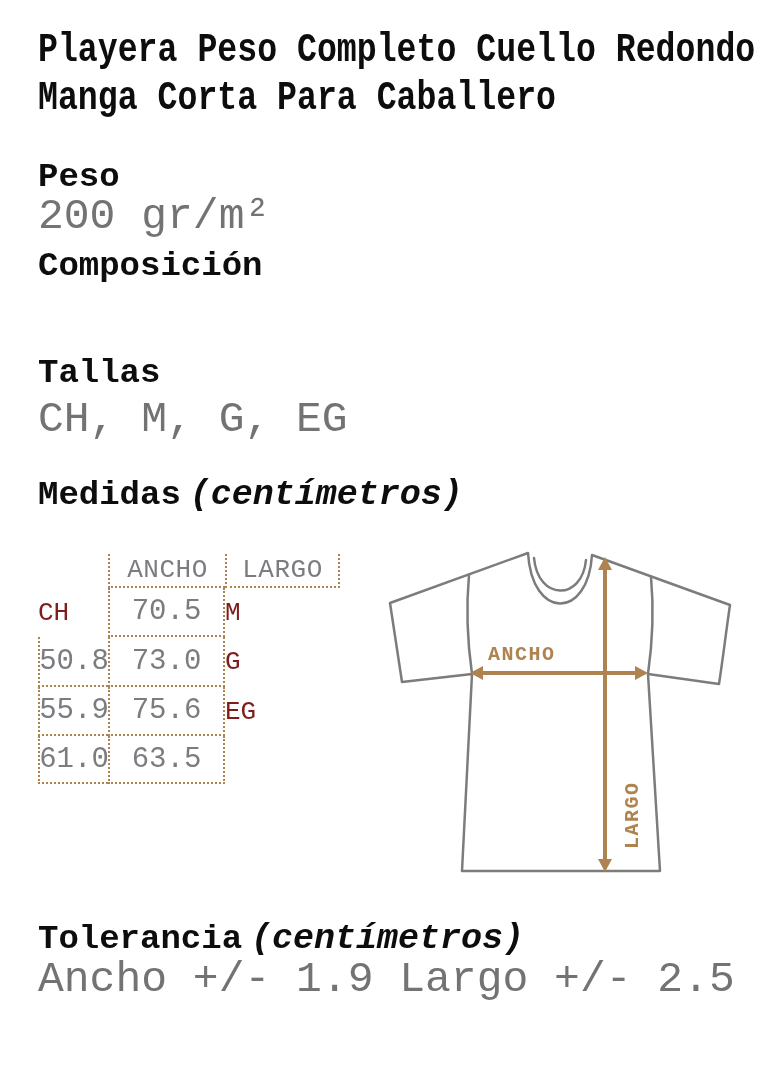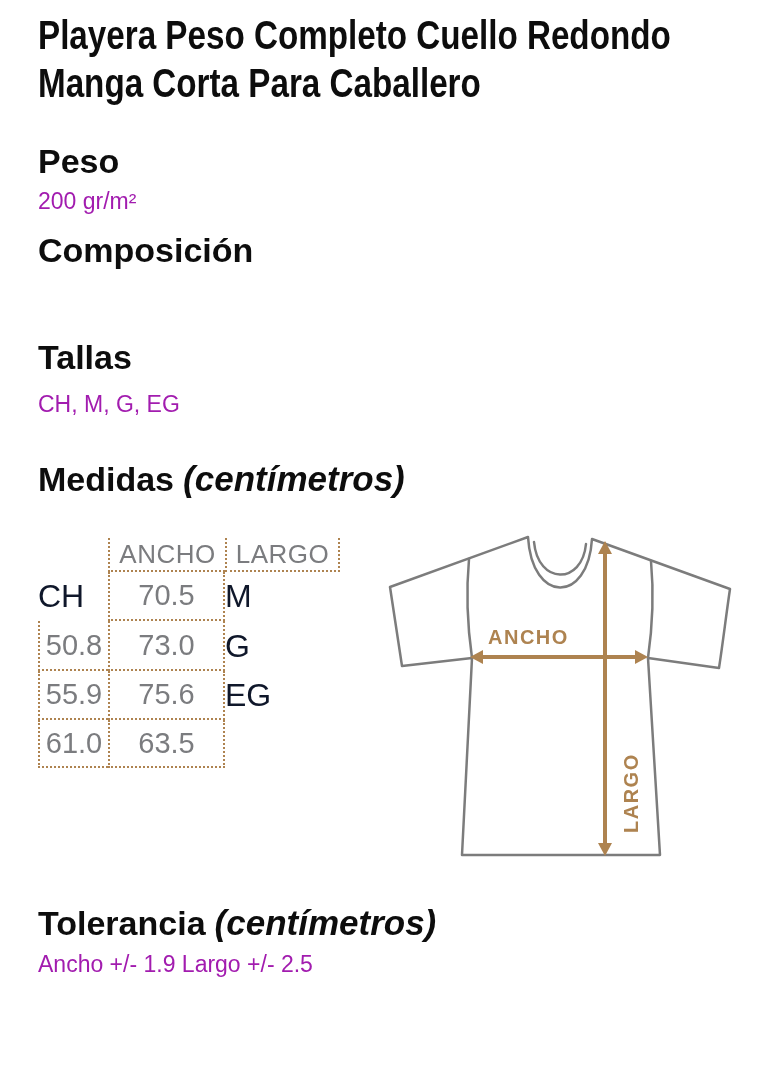--- a/index.html
+++ b/index.html
@@ -1,44 +1,45 @@
 <!DOCTYPE html>
 <html><head>
 <meta charset="utf-8">
 <style>
   html,body{margin:0;padding:0;background:#fff;}
   .canvas{
     position:relative;width:767px;height:1048px;background:#ffffff;overflow:hidden;
-    font-family:Liberation Sans, sans-serif;
+    font-family:Liberation Mono, monospace;
+    margin-top:16px;
   }
   
   .title{
     position:absolute;left:38px;top:11px;
     font-size:40px;font-weight:bold;color:#0d0d0d;line-height:48px;
     transform:scaleX(0.83);transform-origin:left top;white-space:nowrap;
   }
   .h-label{
     position:absolute;left:38px;
     font-size:34px;font-weight:bold;color:#0d0d0d;line-height:34px;white-space:nowrap;
   }
   .h-label .unit{
     font-size:35px;font-style:italic;font-weight:bold;margin-left:9px;
   }
   .g-text{
     position:absolute;left:38px;
-    font-size:23px;color:#a21caf;line-height:34px;white-space:nowrap;
+    font-size:43px;color:#737373;line-height:34px;white-space:nowrap;
   }
   
   .mtable{
     position:absolute;left:38px;top:538px;width:302px;height:230px;
     display:grid;grid-template-columns:70px 117px 115px;
     grid-template-rows:34px 49px 50px 49px 48px;
   }
   .cell{display:flex;align-items:center;justify-content:center;box-sizing:border-box;}
-  .cell.lab{justify-content:flex-start;font-size:32px;color:#0f172a;}
+  .cell.lab{justify-content:flex-start;font-size:26px;color:#7f1d1d;}
   .cell.hdr{font-size:26px;color:#7b7c7f;letter-spacing:0.5px;}
   .cell.num{font-size:29px;color:#7b7c7f;}
   .c2{border-left:2px dotted #ae8350;border-bottom:2px dotted #ae8350;}
   .c3{border-left:2px dotted #ae8350;border-right:2px dotted #ae8350;border-bottom:2px dotted #ae8350;}
   
   .diagram{position:absolute;left:378px;top:530px;width:362px;height:332px;}
   .diagram svg{display:block;}
 </style>
 </head>
 <body>

